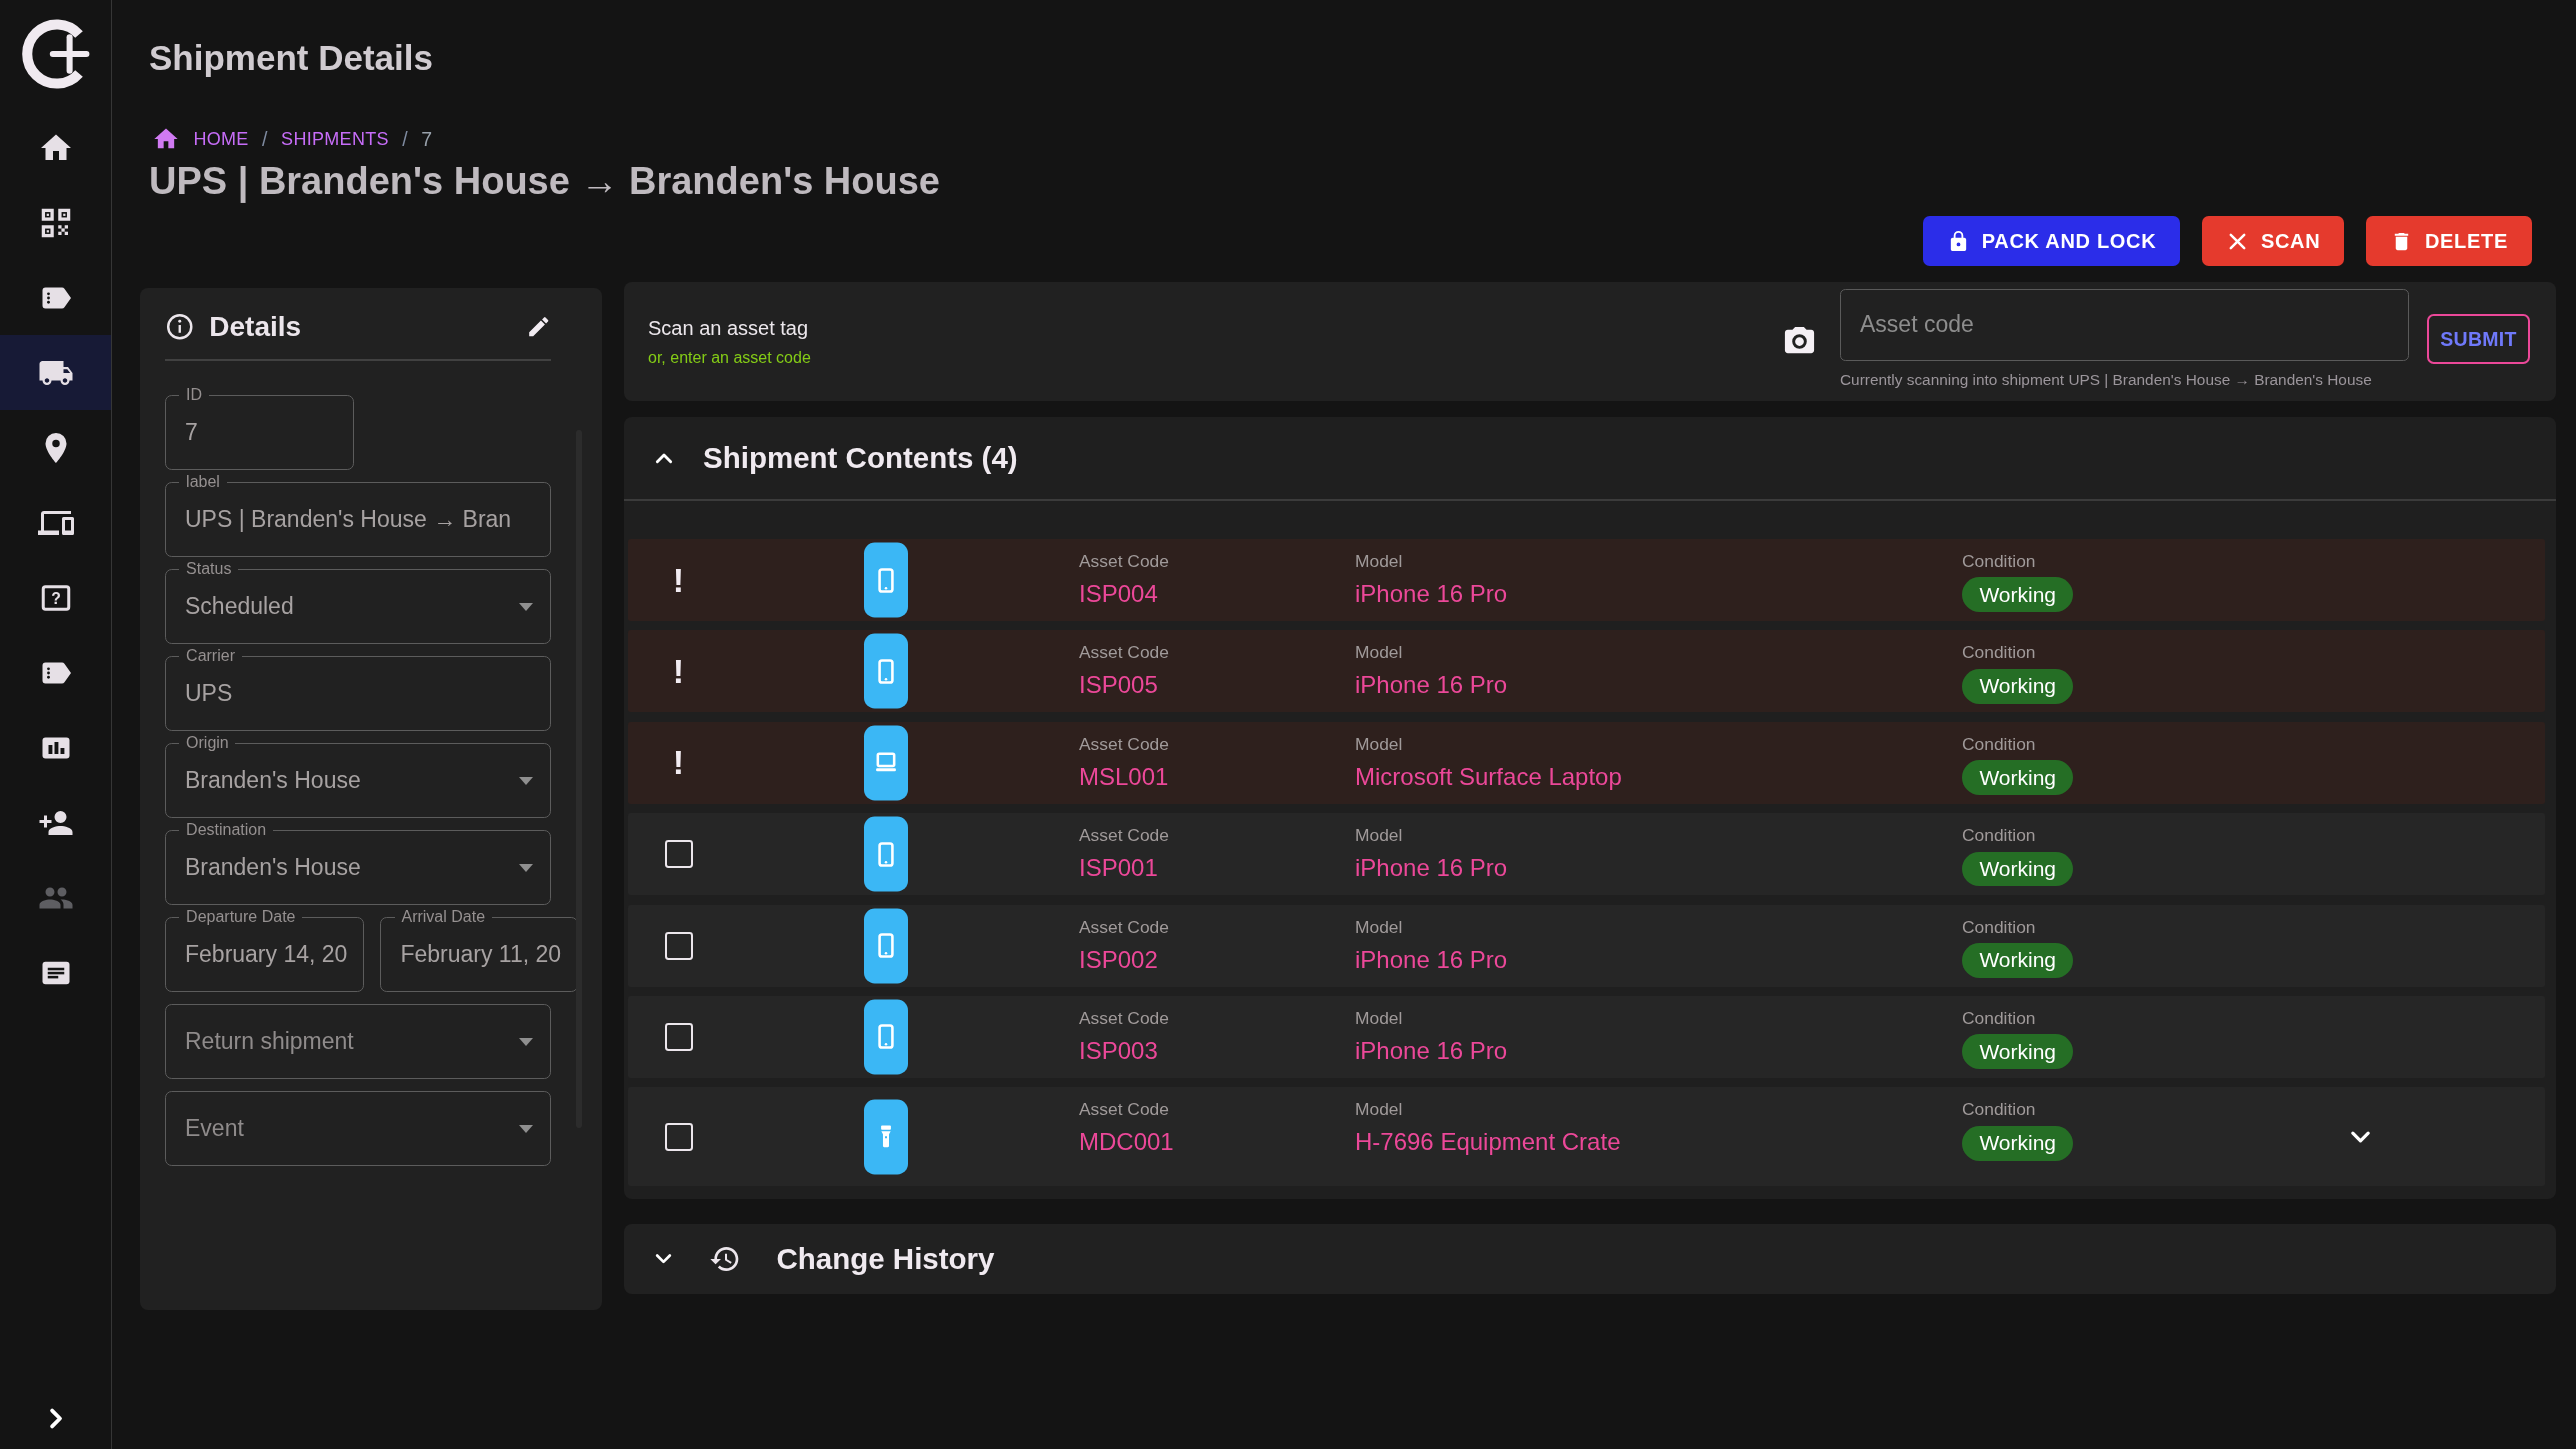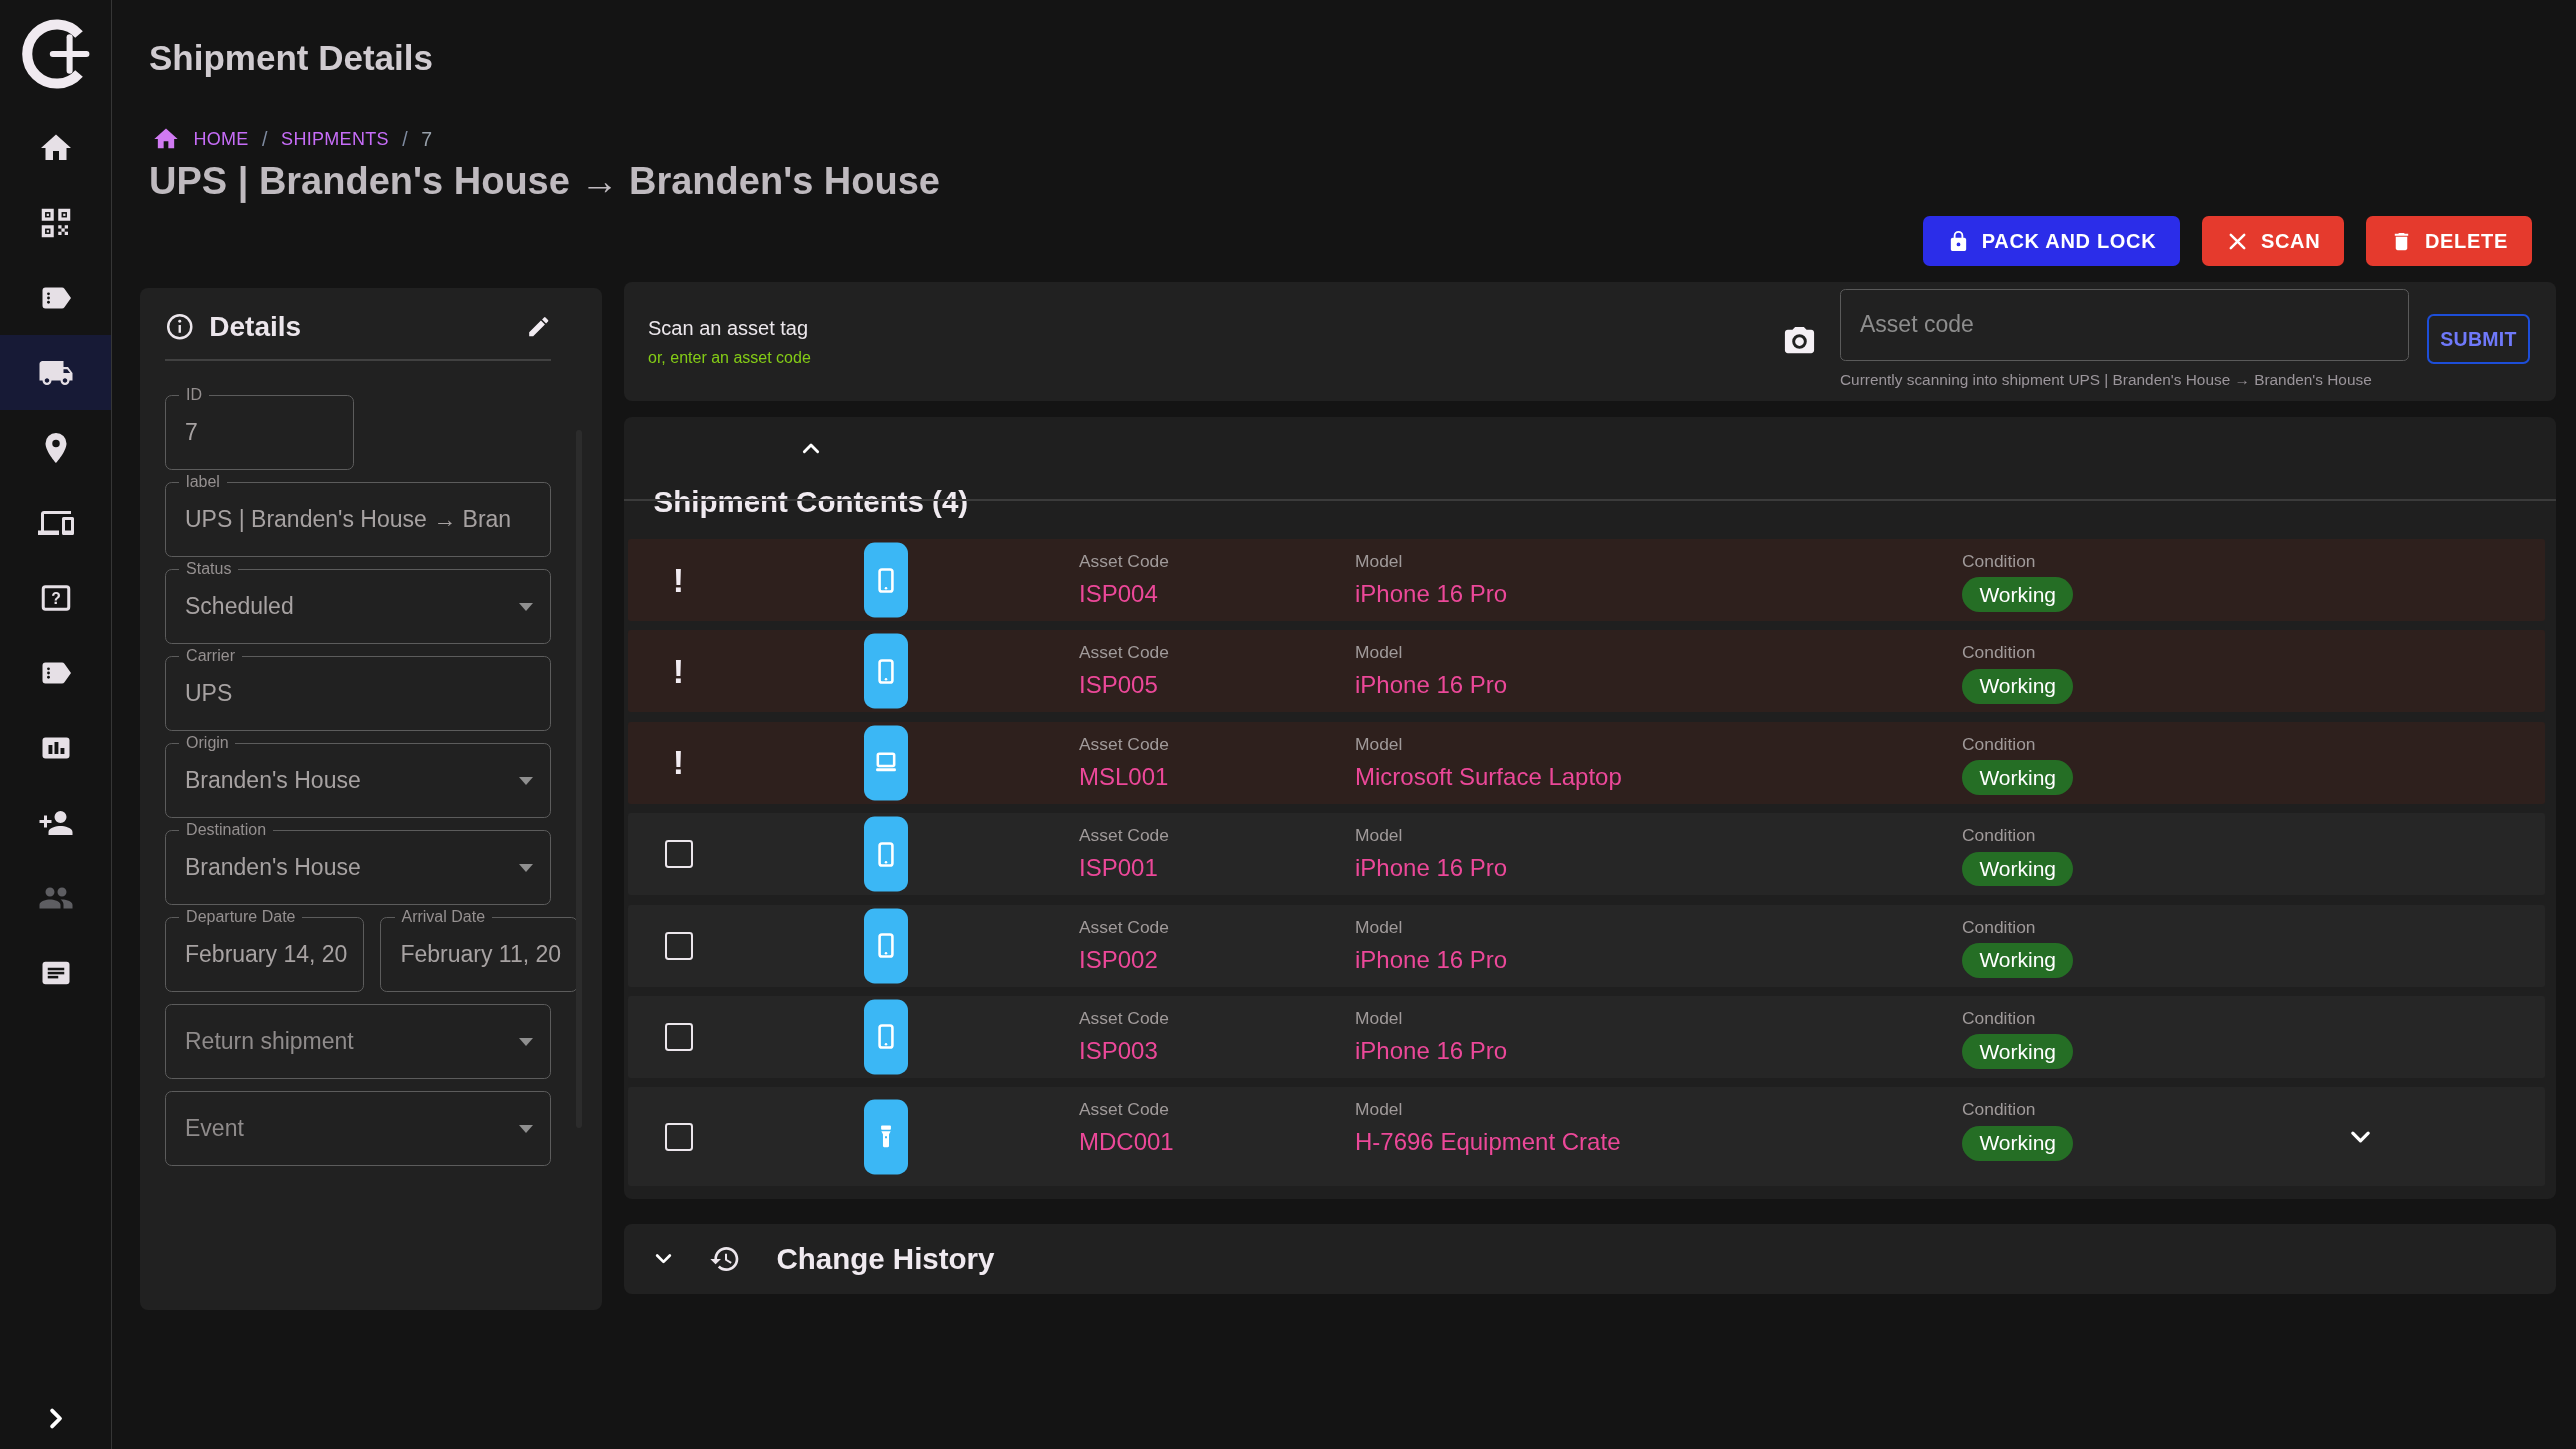--- a/index.html
+++ b/index.html
@@ -62,27 +62,27 @@
   .scan-card{left:624px;top:282px;width:1932px;height:119px;}
   .scan-text{position:absolute;left:24px;top:35px;}
   .scan-title{font-size:20px;color:#ece7ec;}
   .scan-sub{font-size:16px;color:#84cc16;margin-top:9.4px;}
   .camera{position:absolute;left:1158px;top:42px;color:#f5f0f5;}
   .asset-input{position:absolute;left:1216px;top:6.7px;width:569px;height:72px;box-sizing:border-box;
       background:transparent;border:1.3px solid #5a5a5a;border-radius:5.4px;color:#ddd;
       font-family:inherit;font-size:23px;padding:0 19px;outline:none;}
   .asset-input::placeholder{color:#8d8d8d;}
   .submit-btn{position:absolute;left:1803px;top:32px;width:103px;height:50px;box-sizing:border-box;
-      background:transparent;border:2px solid #1d4ed8;border-radius:6.7px;color:#6f79fa;
+      background:transparent;border:2px solid #ec4899;border-radius:6.7px;color:#6f79fa;
       font-family:inherit;font-size:19.5px;font-weight:bold;letter-spacing:0.3px;cursor:pointer;}
   .scan-helper{position:absolute;left:1216px;top:89px;font-size:15.4px;color:#9b959b;}
 
   
   .contents-card{left:624px;top:417px;width:1932px;height:782px;background:#1f1f1f;}
-  .section-head{position:absolute;left:29.5px;top:24px;display:flex;align-items:center;gap:29.5px;flex-direction:column;}
+  .section-head{position:absolute;left:29.5px;top:24px;display:flex;align-items:center;gap:29.5px;}
   .section-title{font-size:29.5px;font-weight:bold;color:#f0eaf0;}
   .contents-divider{position:absolute;left:0;top:82px;width:100%;height:2px;background:#3b3b3b;}
   .rows{position:absolute;left:4px;top:122px;width:1917px;}
   .crow{position:relative;height:82px;margin-bottom:9.4px;border-radius:2.7px;background:#262626;}
   .crow.flagged{background:#2e201d;}
   .crow.tall{height:99px;}
   .cell-marker{position:absolute;left:27px;top:0;height:100%;width:47px;display:flex;align-items:center;justify-content:center;}
   .excl{font-size:34px;font-weight:bold;color:#f2ecf2;}
   .checkbox{width:24px;height:24px;border:2px solid #ece6ec;border-radius:3.4px;background:transparent;cursor:pointer;}
   .tile{position:absolute;left:236px;top:50%;transform:translateY(-50%);width:44px;height:75px;border-radius:10.7px;

